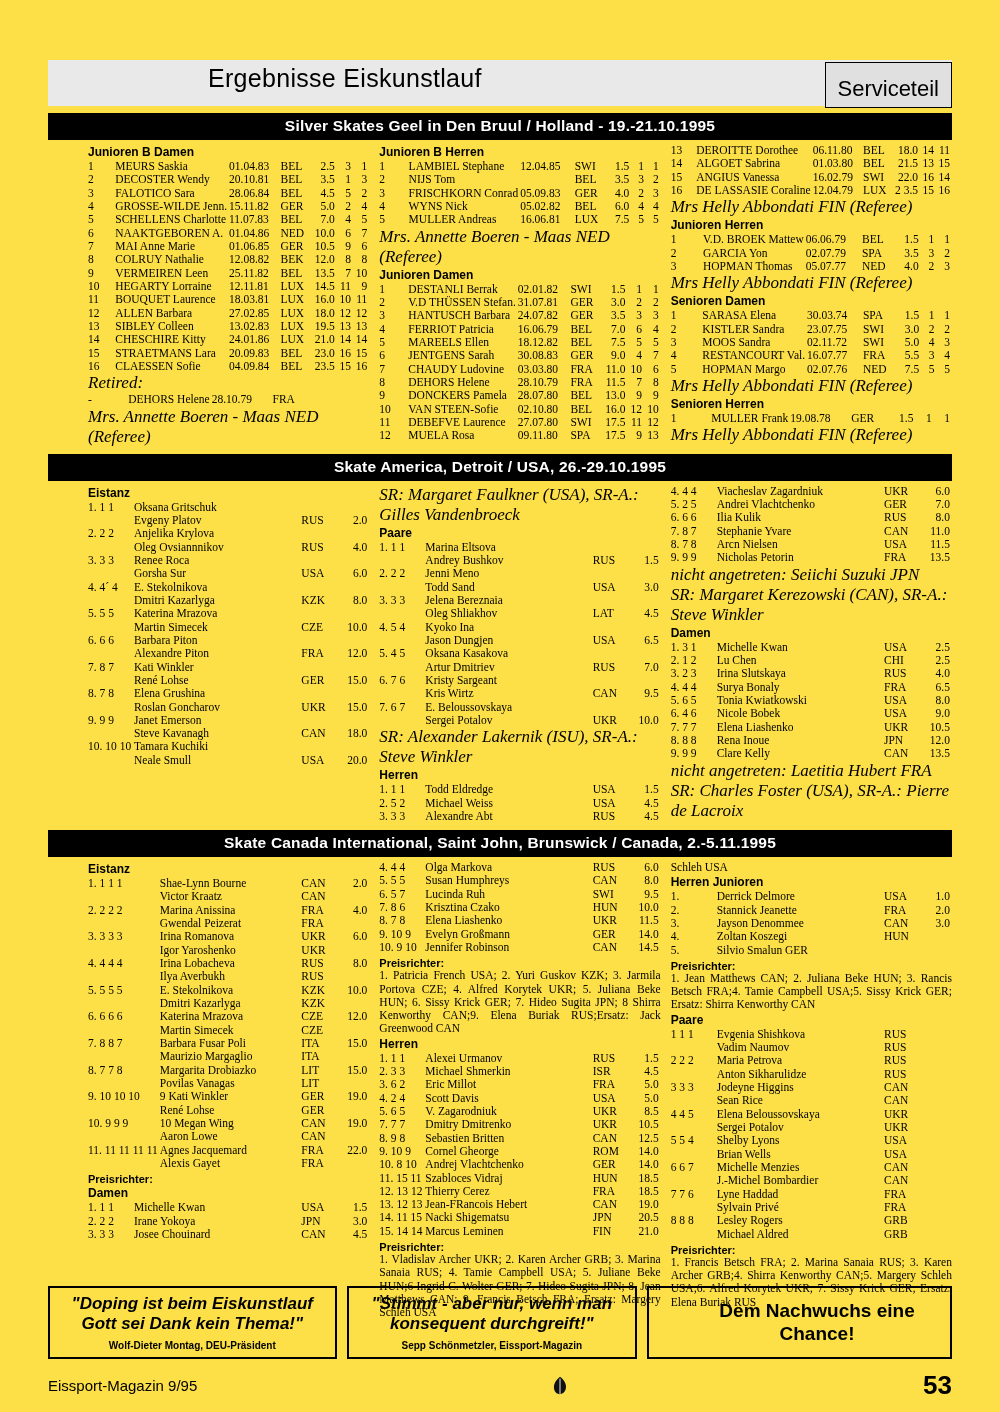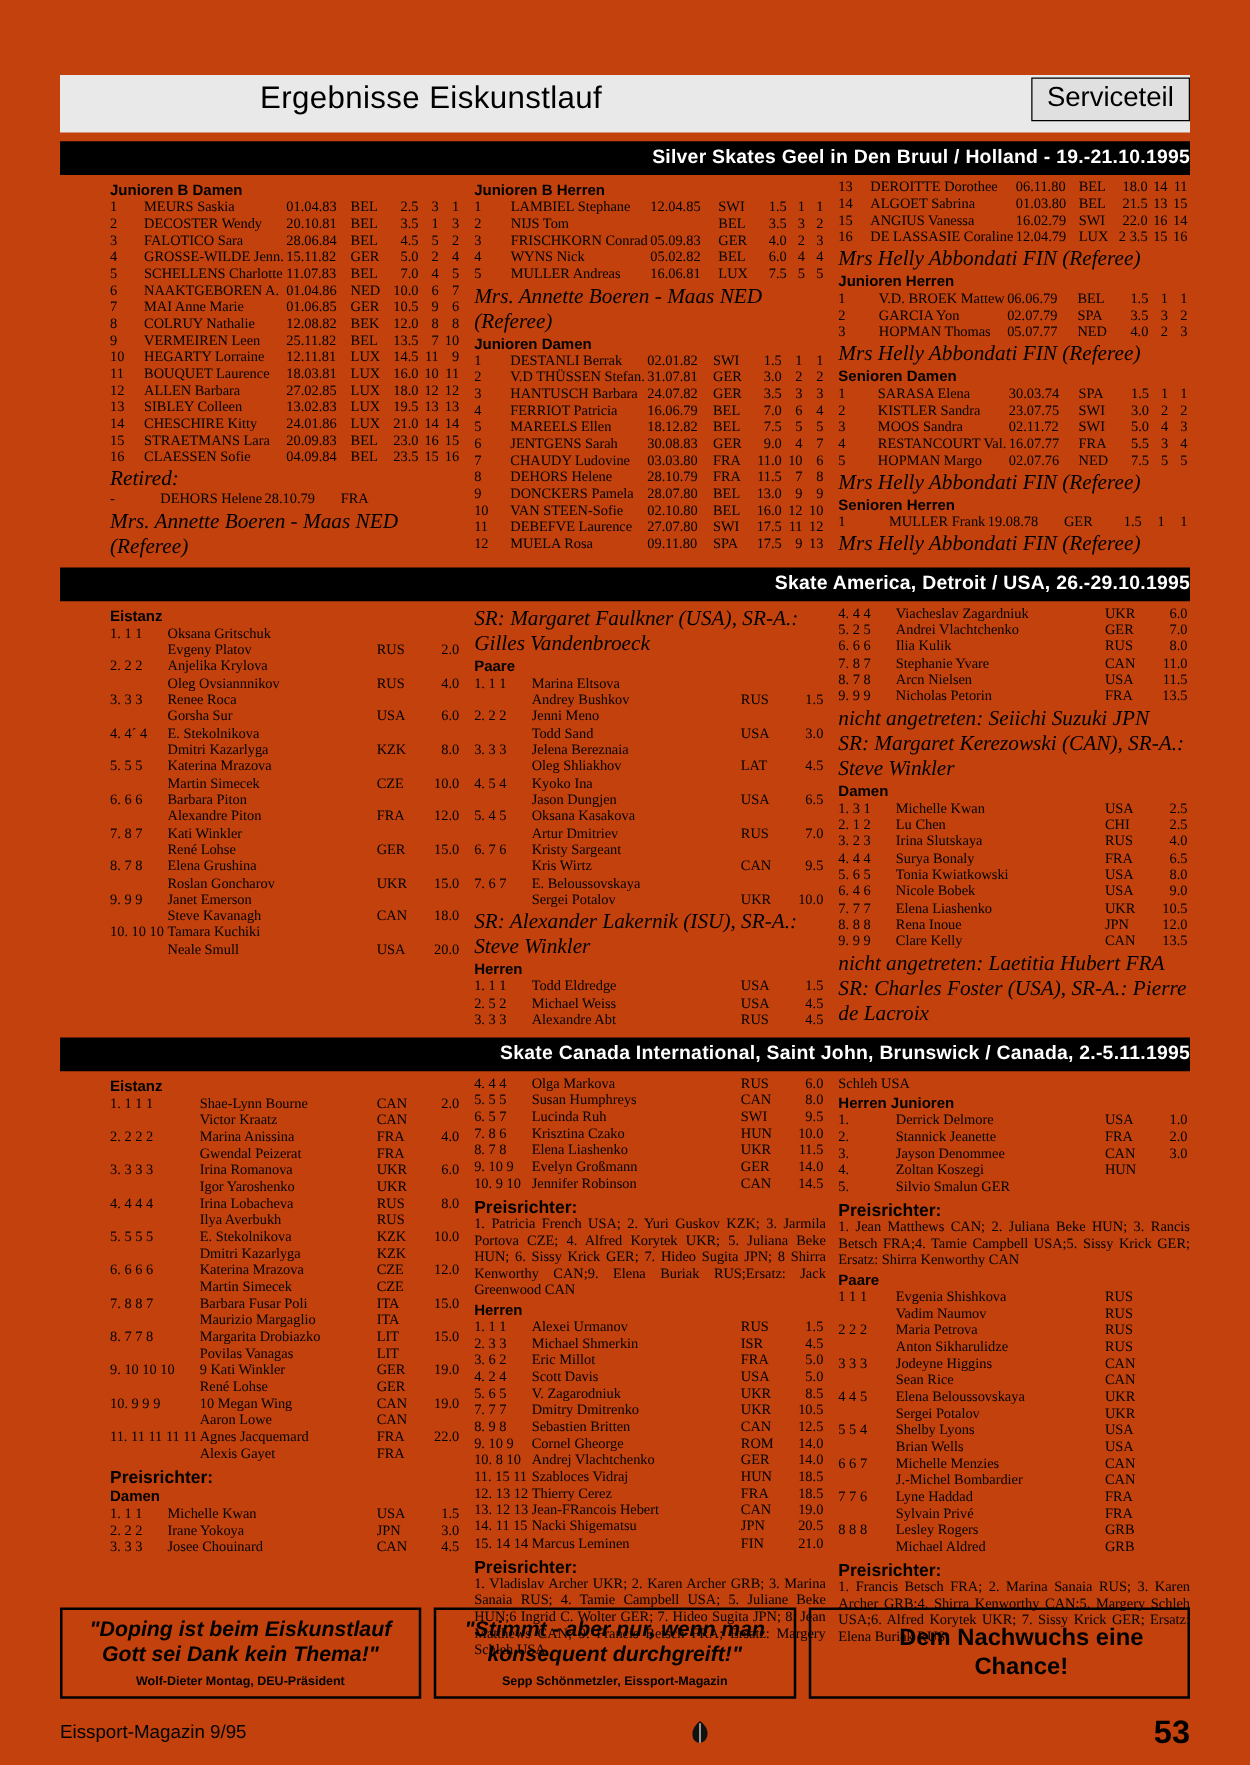--- a/index.html
+++ b/index.html
@@ -1,38 +1,38 @@
 <!DOCTYPE html>
 <html><head>
 <meta charset="utf-8">
 <style>
   html,body{margin:0;padding:0;background:#fff;}
   body{width:1000px;height:1412px;font-family:"Liberation Serif",serif;color:#000;}
-  .page{position:relative;width:1000px;height:1412px;background:#c2410c;overflow:hidden;}
+  .page{position:relative;width:1000px;height:1412px;background:#fde047;overflow:hidden;}
   .sheet{position:absolute;left:48px;top:60px;width:904px;}
 
   
   .hdr{position:relative;height:46px;}
   .hdr .grayband{position:absolute;left:0;top:0;width:904px;height:46px;background:#e9e9e9;}
   .hdr h1{position:absolute;left:160px;top:4px;margin:0;font-family:"Liberation Sans",sans-serif;
           font-weight:400;font-size:25px;letter-spacing:.3px;}
   .hdr .service{position:absolute;right:0px;top:2px;background:#e0e0e0;border:1px solid #000;
-          padding:2px 12px 5px;font-family:"Liberation Sans",sans-serif;font-size:22px;}
+          padding:13px 12px 5px;font-family:"Liberation Sans",sans-serif;font-size:22px;}
 
   
-  .bar{background:#000;color:#fff;text-align:right;font-family:"Liberation Sans",sans-serif;
+  .bar{background:#000;color:#fff;text-align:center;font-family:"Liberation Sans",sans-serif;
        font-weight:bold;font-size:15.5px;padding:4px 0 5px;margin:7px 0 4px;letter-spacing:.2px;}
 
   
   .cols{display:flex;gap:10px;margin-left:40px;}
   .col{flex:1 1 0;}
 
   .sec{font-family:"Liberation Sans",sans-serif;font-weight:bold;font-size:12px;margin:1px 0 1px;}
   .ital{font-style:italic;font-size:17px;}
-  .note{font-size:14px;font-weight:bold;font-family:"Liberation Sans",sans-serif;margin-top:3px;}
+  .note{font-size:11px;font-weight:bold;font-family:"Liberation Sans",sans-serif;margin-top:3px;}
   .para{font-size:11.5px;line-height:1.15;text-align:justify;}
 
   table.res{border-collapse:collapse;width:100%;font-size:11.5px;line-height:1.16;}
   table.res td{padding:0 2px 0 0;vertical-align:top;white-space:nowrap;}
   td.rk{width:44px;}
   td.nm{}
   td.dt{text-align:left;width:62px;}
   td.ct{width:30px;}
   td.sc{text-align:right;width:34px;}
   td.p1{text-align:right;width:18px;}

